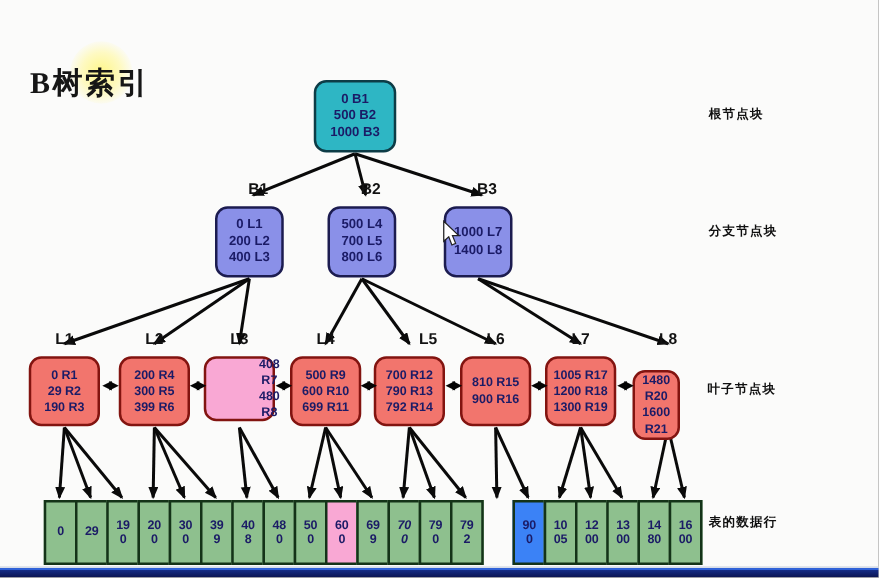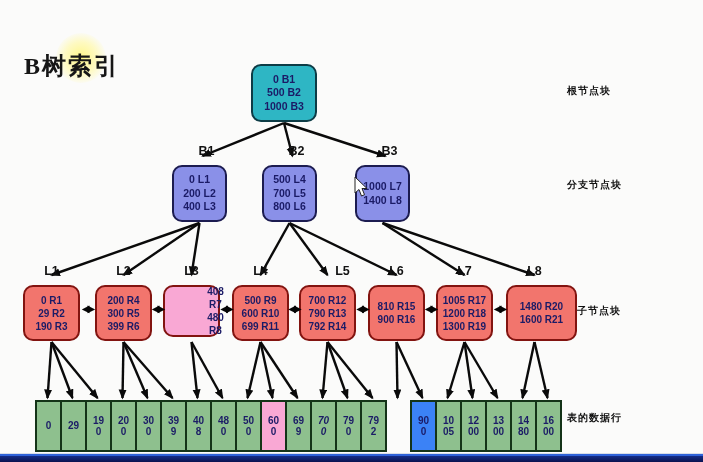--- a/index.html
+++ b/index.html
@@ -171,21 +171,21 @@
         </div>
         <div class="node-tag" style="left: 396.5px; top: 264px;">L6</div>
         <div class="link-glyph" style="left: 362px; top: 303px;">◀▶</div>
         <div class="node leaf-node" style="left: 436px; top: 285px; width: 57px; height: 56px; background: rgb(242, 117, 109); color: rgb(27, 27, 102);">
           <div class="ln">1005 R17</div>
           <div class="ln">1200 R18</div>
           <div class="ln">1300 R19</div>
         </div>
         <div class="node-tag" style="left: 464.5px; top: 264px;">L7</div>
         <div class="link-glyph" style="left: 430.5px; top: 303px;">◀▶</div>
-        <div class="node leaf-node" style="left: 506px; top: 285px; width: 71px; height: 56px; background: rgb(242, 117, 109); color: rgb(27, 27, 102);">
+        <div class="node leaf-node" style="left: 506px; top: 296px; width: 38px; height: 56px; background: rgb(242, 117, 109); color: rgb(27, 27, 102);">
           <div class="ln">1480 R20</div>
           <div class="ln">1600 R21</div>
         </div>
         <div class="node-tag" style="left: 534.5px; top: 264px;">L8</div>
         <div class="link-glyph" style="left: 499.5px; top: 303px;">◀▶</div>
         <div class="cell" style="left: 35px; top: 400px; width: 27px; height: 52px; background: rgb(142, 192, 142); color: rgb(27, 27, 102);">0</div>
         <div class="cell" style="left: 60px; top: 400px; width: 27px; height: 52px; background: rgb(142, 192, 142); color: rgb(27, 27, 102);">29</div>
         <div class="cell" style="left: 85px; top: 400px; width: 27px; height: 52px; background: rgb(142, 192, 142); color: rgb(27, 27, 102);">
           <div>19</div>
           <div>0</div>

